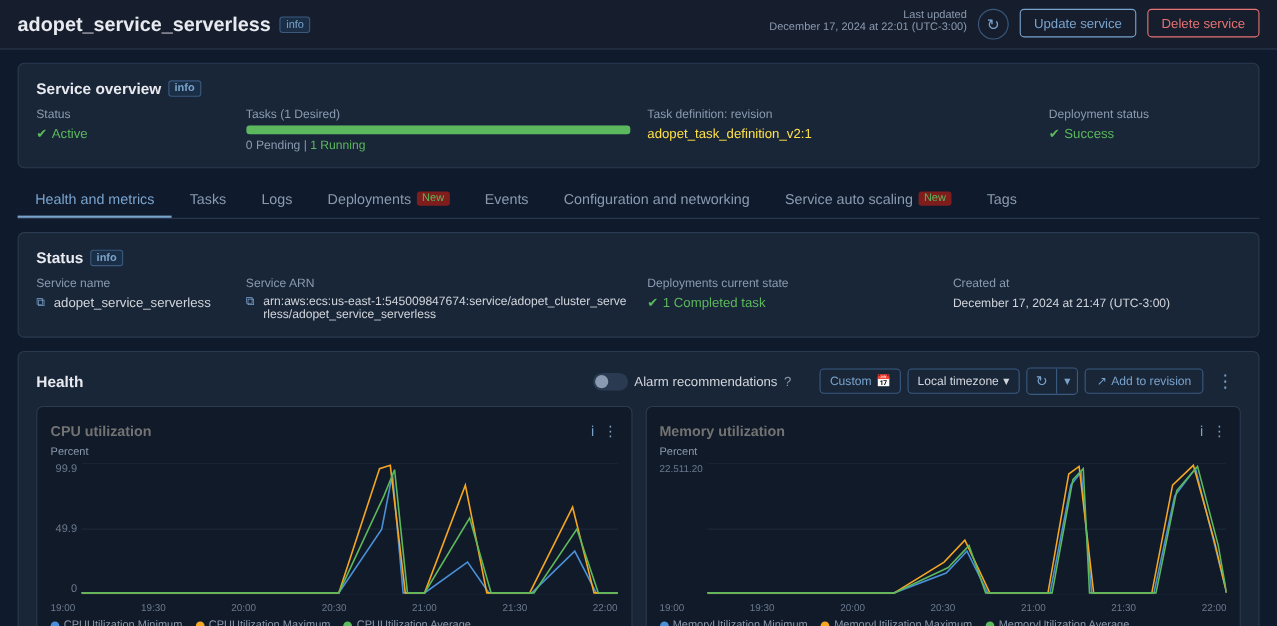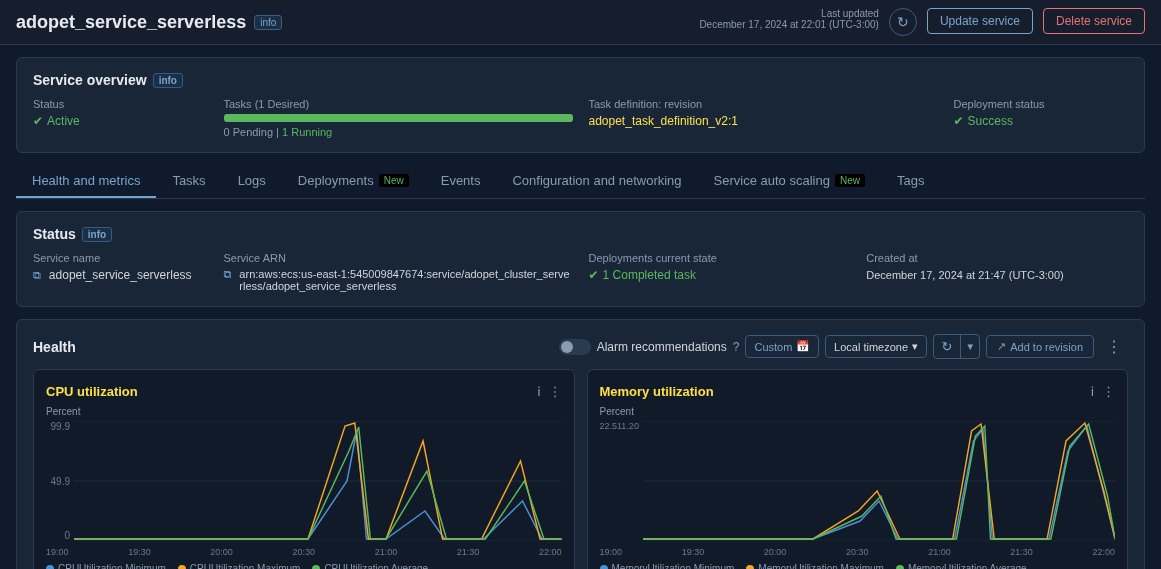--- a/index.html
+++ b/index.html
@@ -159,21 +159,21 @@
       display: flex;
       align-items: center;
       gap: 5px;
       white-space: nowrap;
     }
     .tab-item.active {
       color: #7aa3cc;
       border-bottom: 2px solid #7aa3cc;
     }
     .tab-new-badge {
-      background: #000000;
+      background: #7f1d1d;
       color: #5cb85c;
       border-radius: 3px;
       padding: 1px 5px;
       font-size: 10px;
     }
     
     .status-section-grid {
       display: grid;
       grid-template-columns: 1fr 2fr 1.5fr 1.5fr;
       gap: 16px;
@@ -266,20 +266,21 @@
       background: transparent;
       border: 1px solid #3a5a80;
       border-radius: 4px;
       padding: 4px 8px;
       color: #7aa3cc;
       cursor: pointer;
       font-size: 11px;
       display: flex;
       align-items: center;
       gap: 4px;
+      margin-left: 20px;
     }
     .timezone-selector {
       background: transparent;
       border: 1px solid #3a5a80;
       border-radius: 4px;
       padding: 4px 8px;
       color: #d1d5db;
       cursor: pointer;
       font-size: 11px;
       display: flex;
@@ -341,21 +342,21 @@
       border-radius: 6px;
       padding: 12px;
     }
     .chart-header {
       display: flex;
       align-items: center;
       justify-content: space-between;
       margin-bottom: 6px;
     }
     .chart-title {
-      color: #fde047;
+      color: #737373;
       font-size: 13px;
       font-weight: 600;
     }
     .chart-header-icons {
       display: flex;
       gap: 8px;
       align-items: center;
     }
     .chart-icon-btn {
       background: transparent;

